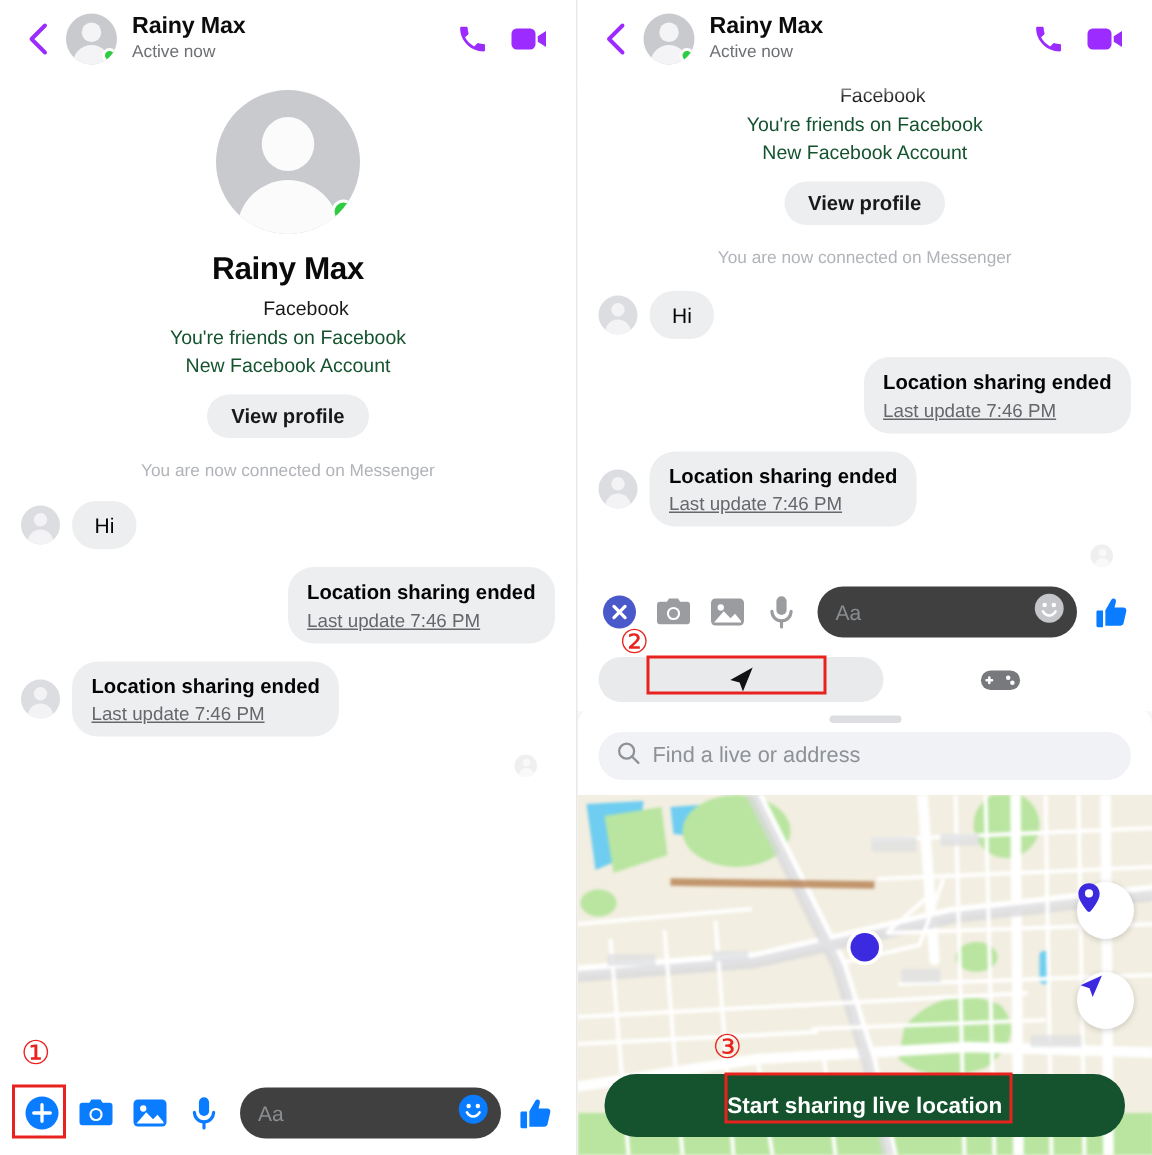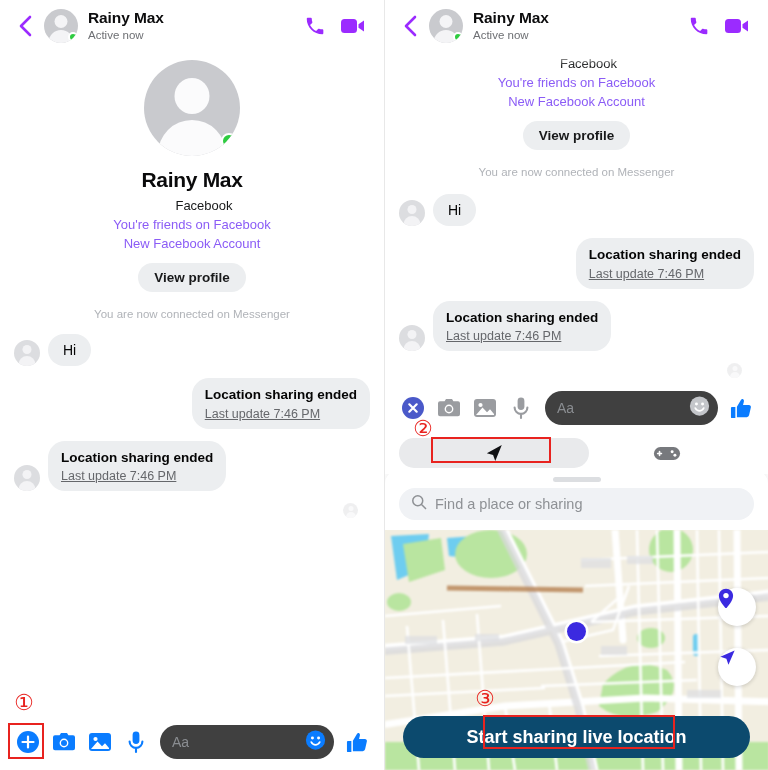--- a/index.html
+++ b/index.html
@@ -50,31 +50,31 @@
     background:#c9cace; overflow:hidden; margin-bottom:12px;
   }
   .big-avatar .head { position:absolute; left:50%; top:18px; transform:translateX(-50%);
     width:35px; height:36px; border-radius:50%; background:#fbfbfc;}
   .big-avatar .body { position:absolute; left:50%; top:60px; transform:translateX(-50%);
     width:68px; height:48px; border-radius:34px 34px 0 0; background:#fbfbfc;}
   .big-avatar .dot { position:absolute; right:3px; bottom:7px; width:16px; height:16px;
     border-radius:50%; background:#2ECC40; border:2.5px solid #fff;}
   .prof-name { font-size:21px; font-weight:bold; color:#0a0a0b; letter-spacing:-0.3px; }
   .prof-sub { font-size:13px; color:#18191a; margin-top:6px;padding-left:24px; }
-  .prof-meta { font-size:13px; color:#8b5cf6; margin-top:4px; }
+  .prof-meta { font-size:13px; color:#14532d; margin-top:4px; }
   .view-profile {
     margin-top:12px; background:#eceef0; border:none; border-radius:16px;
     padding:7px 16px; font-size:13.5px; font-weight:bold; color:#18191a;
     font-family:inherit; cursor:pointer;
   }
   .connected-note { font-size:11.5px; color:#b0b3b8; margin-top:16px; text-align:center; }
 
   
   .msgs { padding: 14px 14px 0 14px; }
-  .row { display:flex; align-items:flex-end; margin-bottom:12px; }
+  .row { display:flex; align-items:center; margin-bottom:12px; }
   .row.out { justify-content:flex-end; }
   .mini-avatar {
     position:relative; width:26px; height:26px; border-radius:50%;
     background:#dcdde0; overflow:hidden; flex:0 0 auto; margin-right:8px;
   }
   .mini-avatar .head { position:absolute; left:50%; top:5px; transform:translateX(-50%);
     width:9px; height:9px; border-radius:50%; background:#f3f3f5;}
   .mini-avatar .body { position:absolute; left:50%; top:16px; transform:translateX(-50%);
     width:17px; height:13px; border-radius:9px 9px 0 0; background:#f3f3f5;}
   .bubble {
@@ -135,22 +135,22 @@
   }
   .map-fab {
     position:absolute; right:12px; width:38px; height:38px; border-radius:50%;
     background:#fff; display:flex; align-items:center; justify-content:center;
     box-shadow:0 1px 4px rgba(0,0,0,.18);
   }
   .fab-pin { top:58px; }
   .fab-nav { top:118px; }
   .share-btn {
     position:absolute; left:18px; right:18px; bottom:12px; height:42px;
-    background:#0c4a6e; border-radius:21px; border:none; color:#fff;
-    font-size:18px; font-weight:bold; font-family:inherit; cursor:pointer;
+    background:#14532d; border-radius:21px; border:none; color:#fff;
+    font-size:15px; font-weight:bold; font-family:inherit; cursor:pointer;
     display:flex; align-items:center; justify-content:center;
   }
 
   
   .anno-box {
     position:absolute; border:2.5px solid #e8231f; background:transparent;
     z-index:60; pointer-events:none;
   }
   .anno-num {
     position:absolute; z-index:61; color:#e8231f; font-size:22px;
@@ -448,21 +448,21 @@
 
     <div class="sheet" style="top:470px; height:300px;">
       <div class="grab"></div>
       <div class="search-bar">
         <span>
           <svg width="16" height="16" viewBox="0 0 18 18">
               <circle cx="7.6" cy="7.6" r="5.6" fill="none" stroke="#8e9195" stroke-width="1.7"></circle>
               <path d="M11.8 11.8 L16.4 16.4" stroke="#8e9195" stroke-width="1.7" stroke-linecap="round"></path>
             </svg>
         </span>
-        <span class="sph">Find a place or sharing</span>
+        <span class="sph">Find a live or address</span>
       </div>
 
       <div class="map">
         <svg viewBox="0 0 384 240" width="384" height="240" class="blur">
           <rect x="0" y="0" width="384" height="240" fill="#f2eee1"></rect>
 
           <path d="M6 6 L44 4 L40 38 L12 50 Z" fill="#6ECDF0"></path>
           <path d="M62 8 L90 6 L84 28 L64 26 Z" fill="#6ECDF0"></path>
           <rect x="308" y="104" width="7" height="22" rx="3" fill="#6ECDF0"></rect>
 

